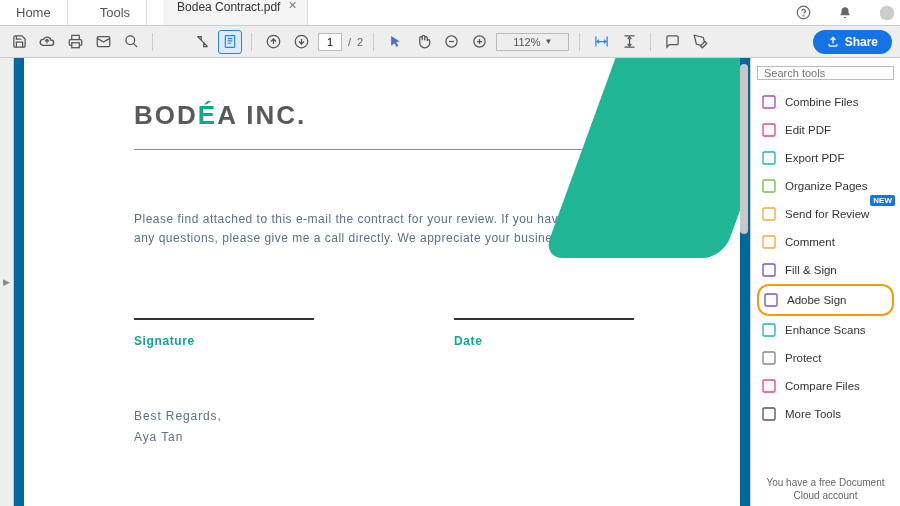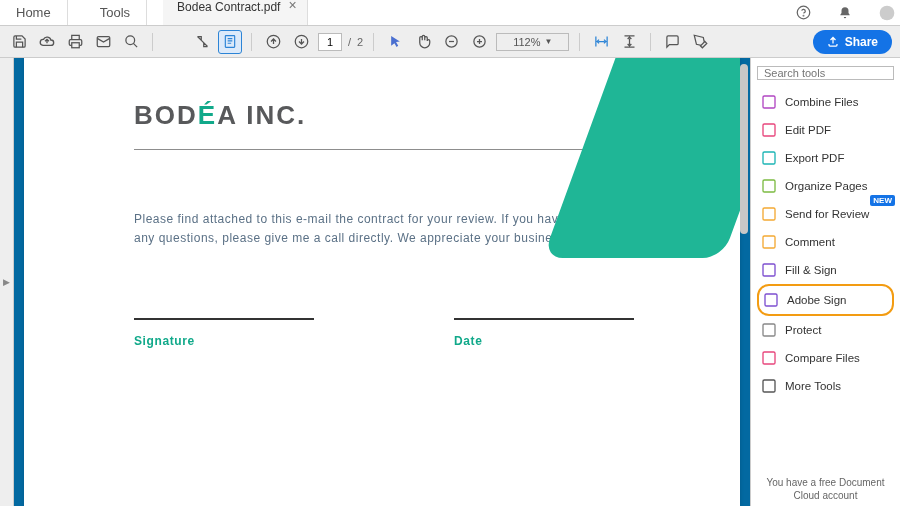--- a/index.html
+++ b/index.html
@@ -211,20 +211,24 @@
       <div class="sig-row">
         <div class="sig-col">
           <div class="sig-line"></div>
           <div class="sig-lbl">Signature</div>
         </div>
         <div class="sig-col">
           <div class="sig-line"></div>
           <div class="sig-lbl">Date</div>
         </div>
       </div>
+      <div class="closing">
+        <div>Best Regards,</div>
+        <div>Aya Tan</div>
+      </div>
     </div>
     <div class="scroll-track">
       <div class="scroll-thumb"></div>
     </div>
   </div>
 
   <div class="right-panel">
     <input class="search" placeholder="Search tools" style="">
     <div id="tool-list">
         <div class="tool-item">
@@ -268,20 +272,26 @@
           <span class="ticon"><svg width="16" height="16" viewBox="0 0 24 24" fill="none" stroke="#7d4fd0" stroke-width="2">
               <rect x="3" y="3" width="18" height="18" rx="2"></rect>
             </svg></span>
           <span>Fill &amp; Sign</span>
         </div>
         <div class="tool-item hl">
           <span class="ticon"><svg width="16" height="16" viewBox="0 0 24 24" fill="none" stroke="#7d4fd0" stroke-width="2">
               <rect x="3" y="3" width="18" height="18" rx="2"></rect>
             </svg></span>
           <span>Adobe Sign</span>
+        </div>
+        <div class="tool-item">
+          <span class="ticon"><svg width="16" height="16" viewBox="0 0 24 24" fill="none" stroke="#1cb5b5" stroke-width="2">
+              <rect x="3" y="3" width="18" height="18" rx="2"></rect>
+            </svg></span>
+          <span>Enhance Scans</span>
         </div>
         <div class="tool-item">
           <span class="ticon"><svg width="16" height="16" viewBox="0 0 24 24" fill="none" stroke="#888888" stroke-width="2">
               <rect x="3" y="3" width="18" height="18" rx="2"></rect>
             </svg></span>
           <span>Protect</span>
         </div>
         <div class="tool-item">
           <span class="ticon"><svg width="16" height="16" viewBox="0 0 24 24" fill="none" stroke="#e8467c" stroke-width="2">
               <rect x="3" y="3" width="18" height="18" rx="2"></rect>

